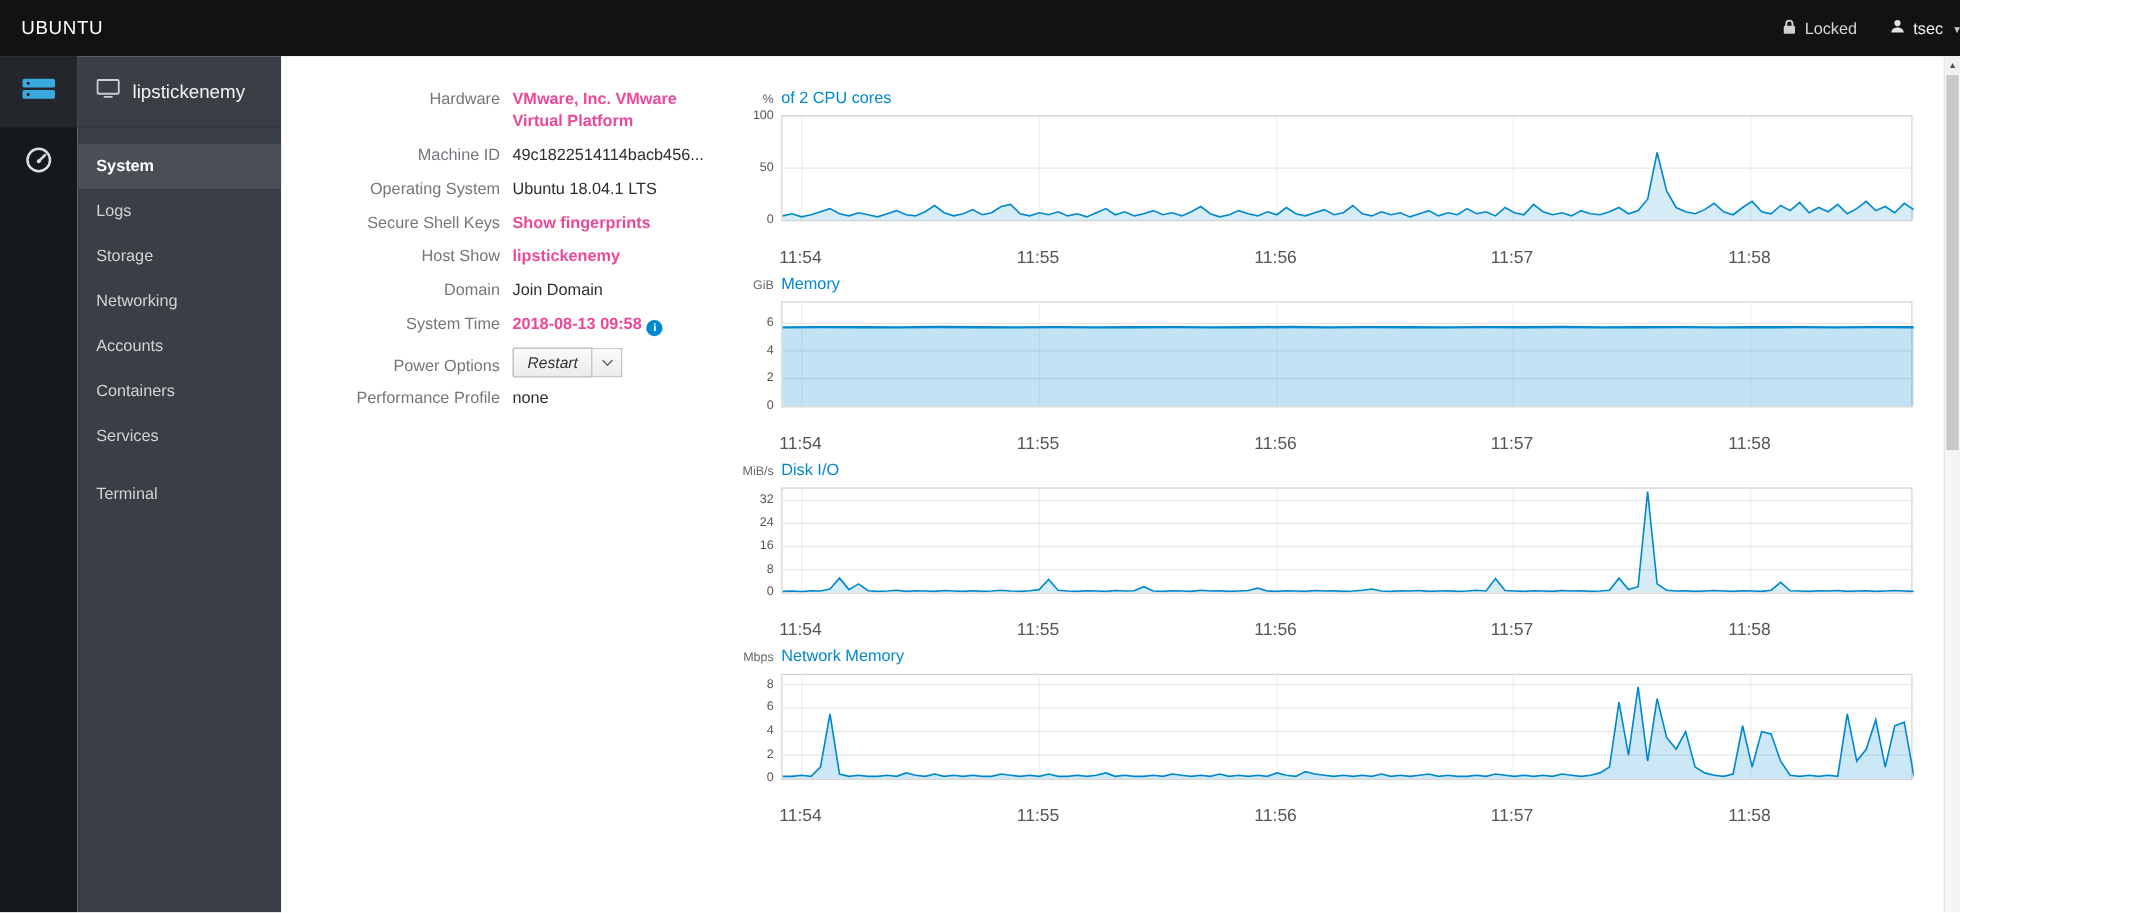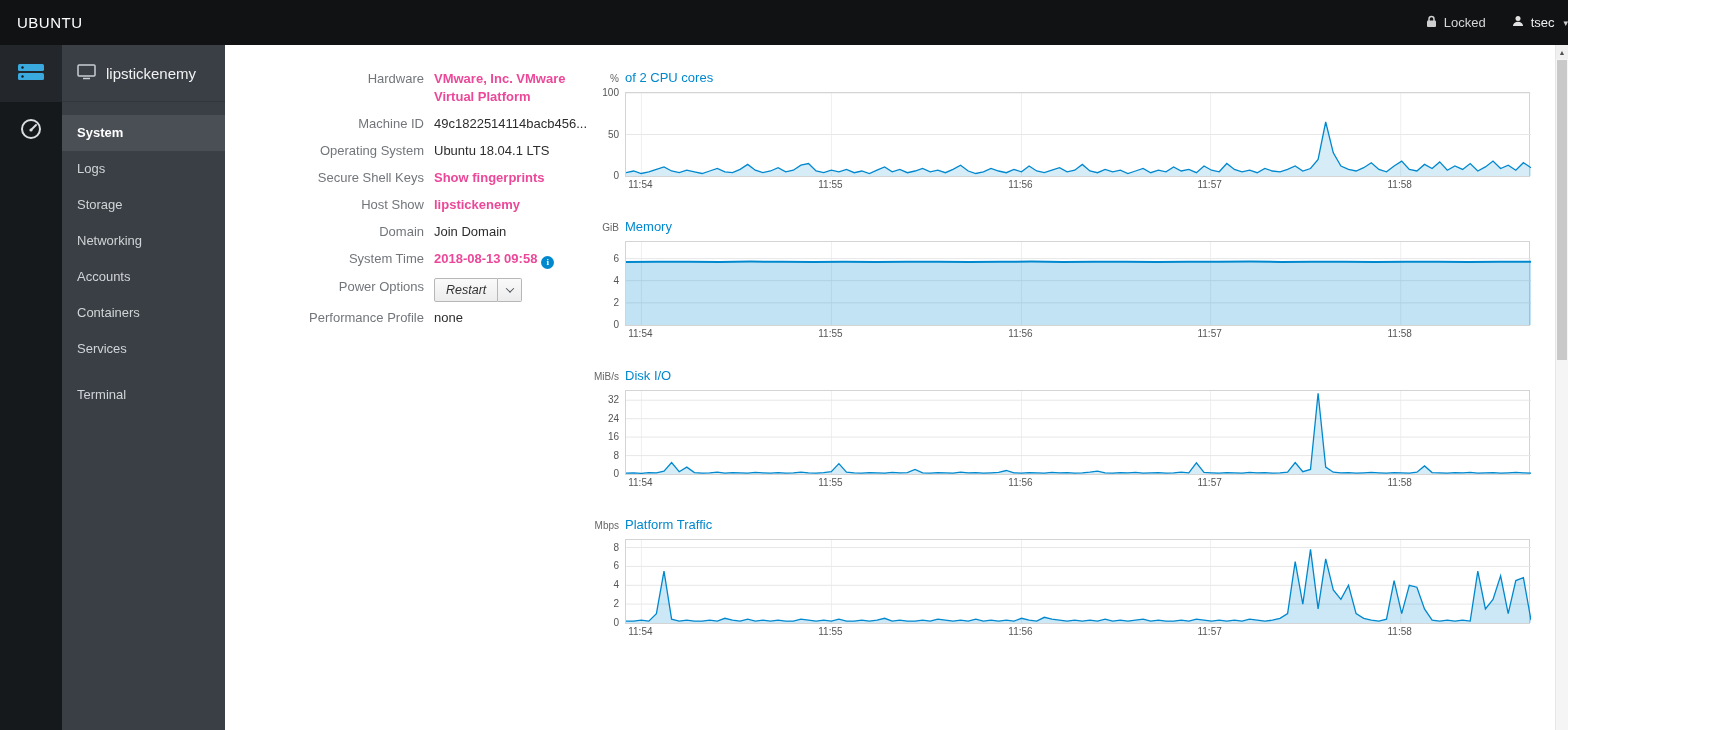--- a/index.html
+++ b/index.html
@@ -28,23 +28,23 @@
   .sidebar-header { height:57px; display:flex; align-items:center; gap:10px; padding-left:15px;
     color:#f2f2f2; font-size:15px; border-bottom:1px solid #31363b; }
   .nav { list-style:none; padding-top:13px; }
   .nav-item { height:36px; line-height:36px; padding-left:15px; font-size:13px; color:#d1d4d7; cursor:pointer; }
   .nav-item.active { background:#494f55; color:#ffffff; font-weight:bold; }
   .nav-item.gap { margin-top:10px; }
 
   
   .main { flex:1; background:#fff; display:flex; padding-top:25px; overflow:hidden; }
 
-  .info-panel { width:360px; flex:none;padding-left:24px; }
+  .info-panel { width:360px; flex:none; }
   .info-row { display:flex; margin-bottom:9px; }
-  .info-row.power { align-items:flex-start; margin-bottom:7px; }
+  .info-row.power { align-items:flex-end; margin-bottom:7px; }
   .info-label { width:185px; flex:none; text-align:right; padding-right:10px; font-size:13px; color:#72767b; line-height:18px; }
   .info-value { font-size:13px; color:#2d2d2d; line-height:18px; }
   .value-link { color:#ec4899; text-decoration:none; cursor:pointer;font-weight:bold; }
   .hw-link { display:inline-block; max-width:150px; }
   .info-icon { display:inline-flex; align-items:center; justify-content:center; width:13px; height:13px;
     border-radius:50%; background:#0088ce; color:#fff; font-size:9px; font-weight:bold; margin-left:4px;
     vertical-align:-2px; cursor:pointer; font-family:"Liberation Serif", serif; }
 
   .btn-group { display:inline-flex; }
   .btn { height:24px; background:linear-gradient(#fafafa,#ececec); border:1px solid #b7b7b7;
@@ -61,21 +61,21 @@
   .chart-title { display:flex; align-items:baseline; margin-bottom:5px; height:17px; }
   .chart-unit { width:34px; flex:none; text-align:right; font-size:10px; color:#666; margin-right:6px; }
   .chart-link { font-size:13px; color:#0088ce; text-decoration:none; cursor:pointer; }
   .chart-body { display:flex; }
   .ylab { width:34px; flex:none; position:relative; margin-right:6px; }
   .ylab span { position:absolute; right:0; font-size:10px; color:#555; line-height:12px; }
   .plotwrap { width:905px; flex:none; }
   .plot { width:905px; height:85px; border:1px solid #d4d4d4; background:#fff; }
   .plot svg { display:block; }
   .xlabels { position:relative; height:15px; }
-  .xlabels span { position:absolute; top:2px; transform:translateX(-50%); font-size:10px; color:#555; }
+  .xlabels span { position:absolute; top:20px; transform:translateX(-50%); font-size:14px; color:#555; }
 
   
   .scrollbar { position:absolute; top:45px; right:0; bottom:0; width:13px; background:#f5f5f5; border-left:1px solid #e6e6e6; }
   .scroll-up { height:14px; background:#f0f0f0; display:flex; align-items:center; justify-content:center;
     font-size:7px; color:#505050; cursor:pointer; }
   .scroll-thumb { position:absolute; left:1px; right:1px; top:15px; height:300px; background:#c9c9c9; cursor:pointer; }
 </style>
 </head>
 <body>
 
@@ -322,21 +322,21 @@
                   <span style="left:64.6%">11:57</span>
                   <span style="left:85.6%">11:58</span>
                 </div>
             </div>
           </div>
         </div>
 
         <div class="chart">
           <div class="chart-title">
             <span class="chart-unit">Mbps</span>
-            <a class="chart-link">Platform Traffic</a>
+            <a class="chart-link">Network Memory</a>
           </div>
           <div class="chart-body">
             <div class="ylab">
                 <span style="top:78px">0</span>
                 <span style="top:59px">2</span>
                 <span style="top:40px">4</span>
                 <span style="top:21px">6</span>
                 <span style="top:3px">8</span>
               </div>
             <div class="plotwrap">

